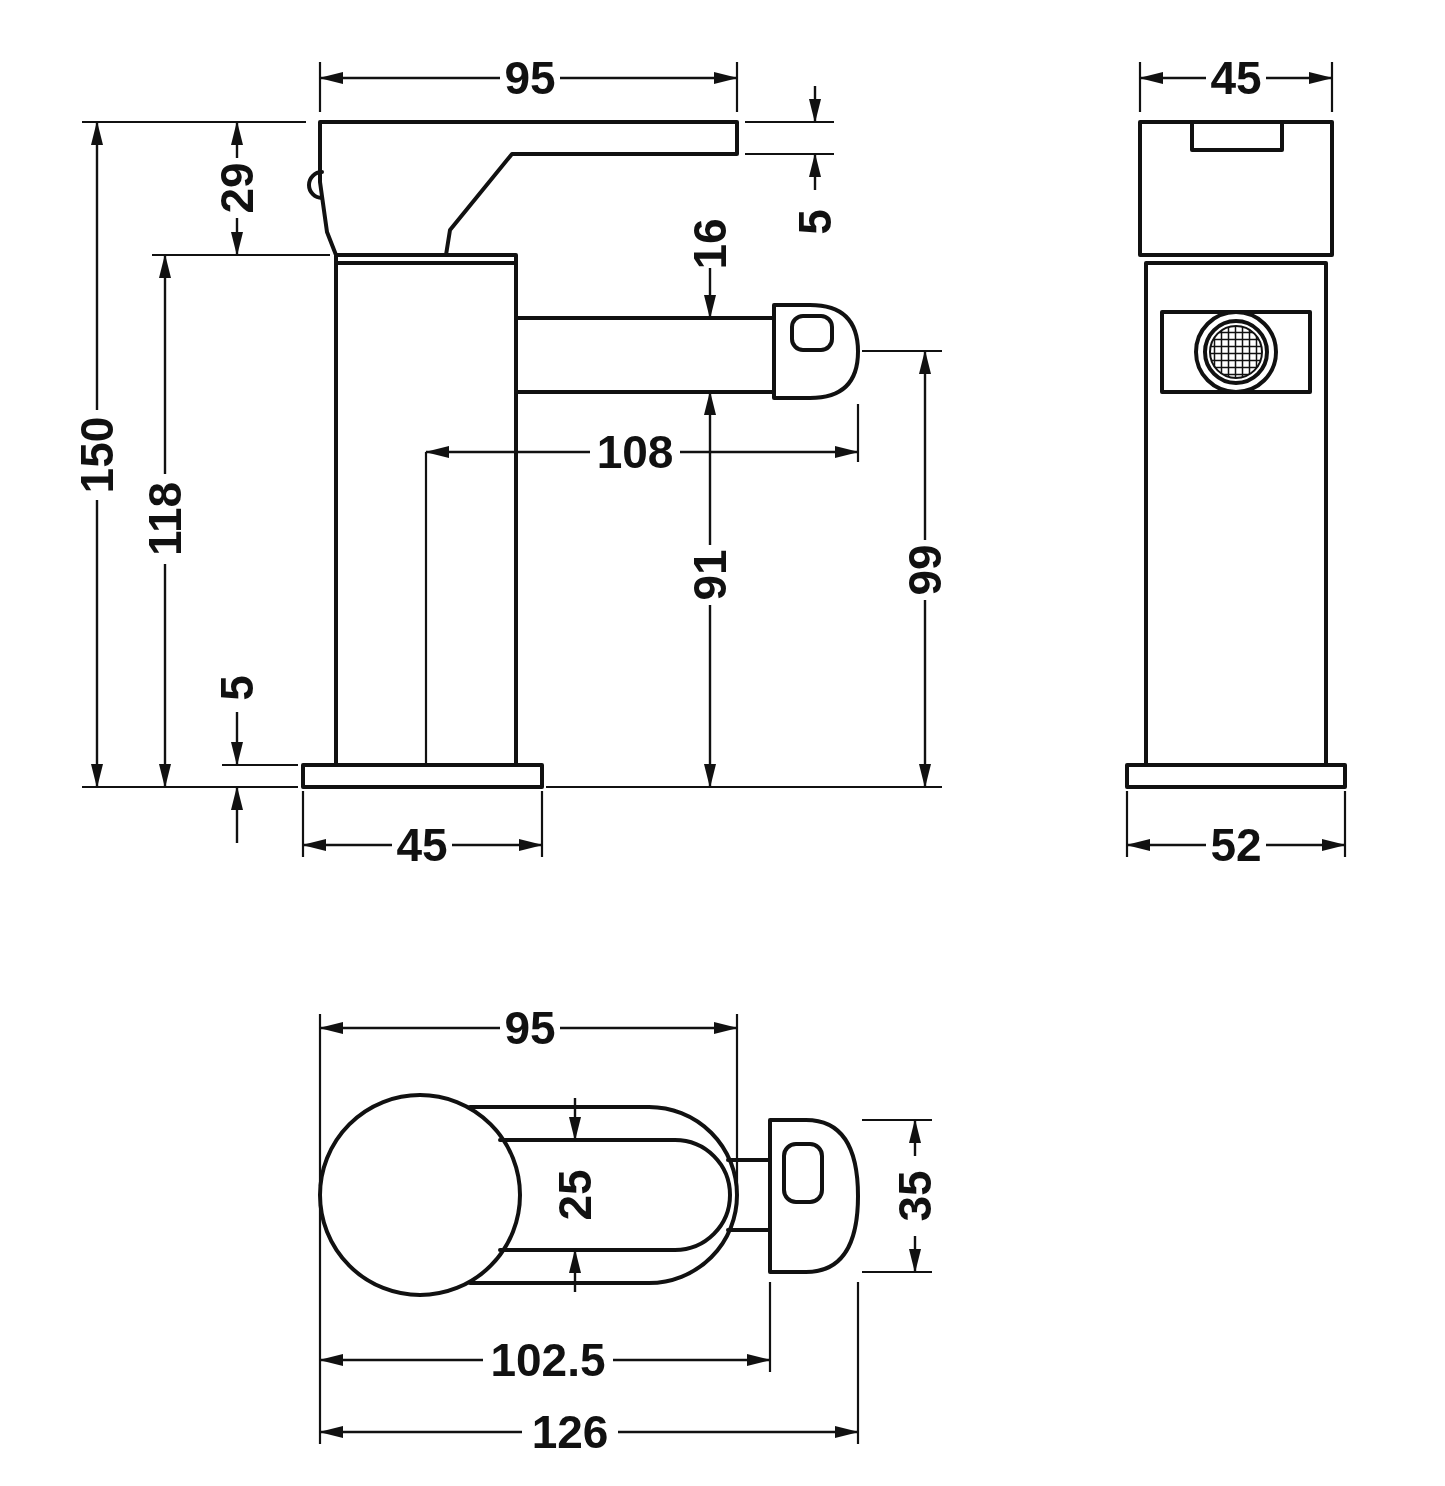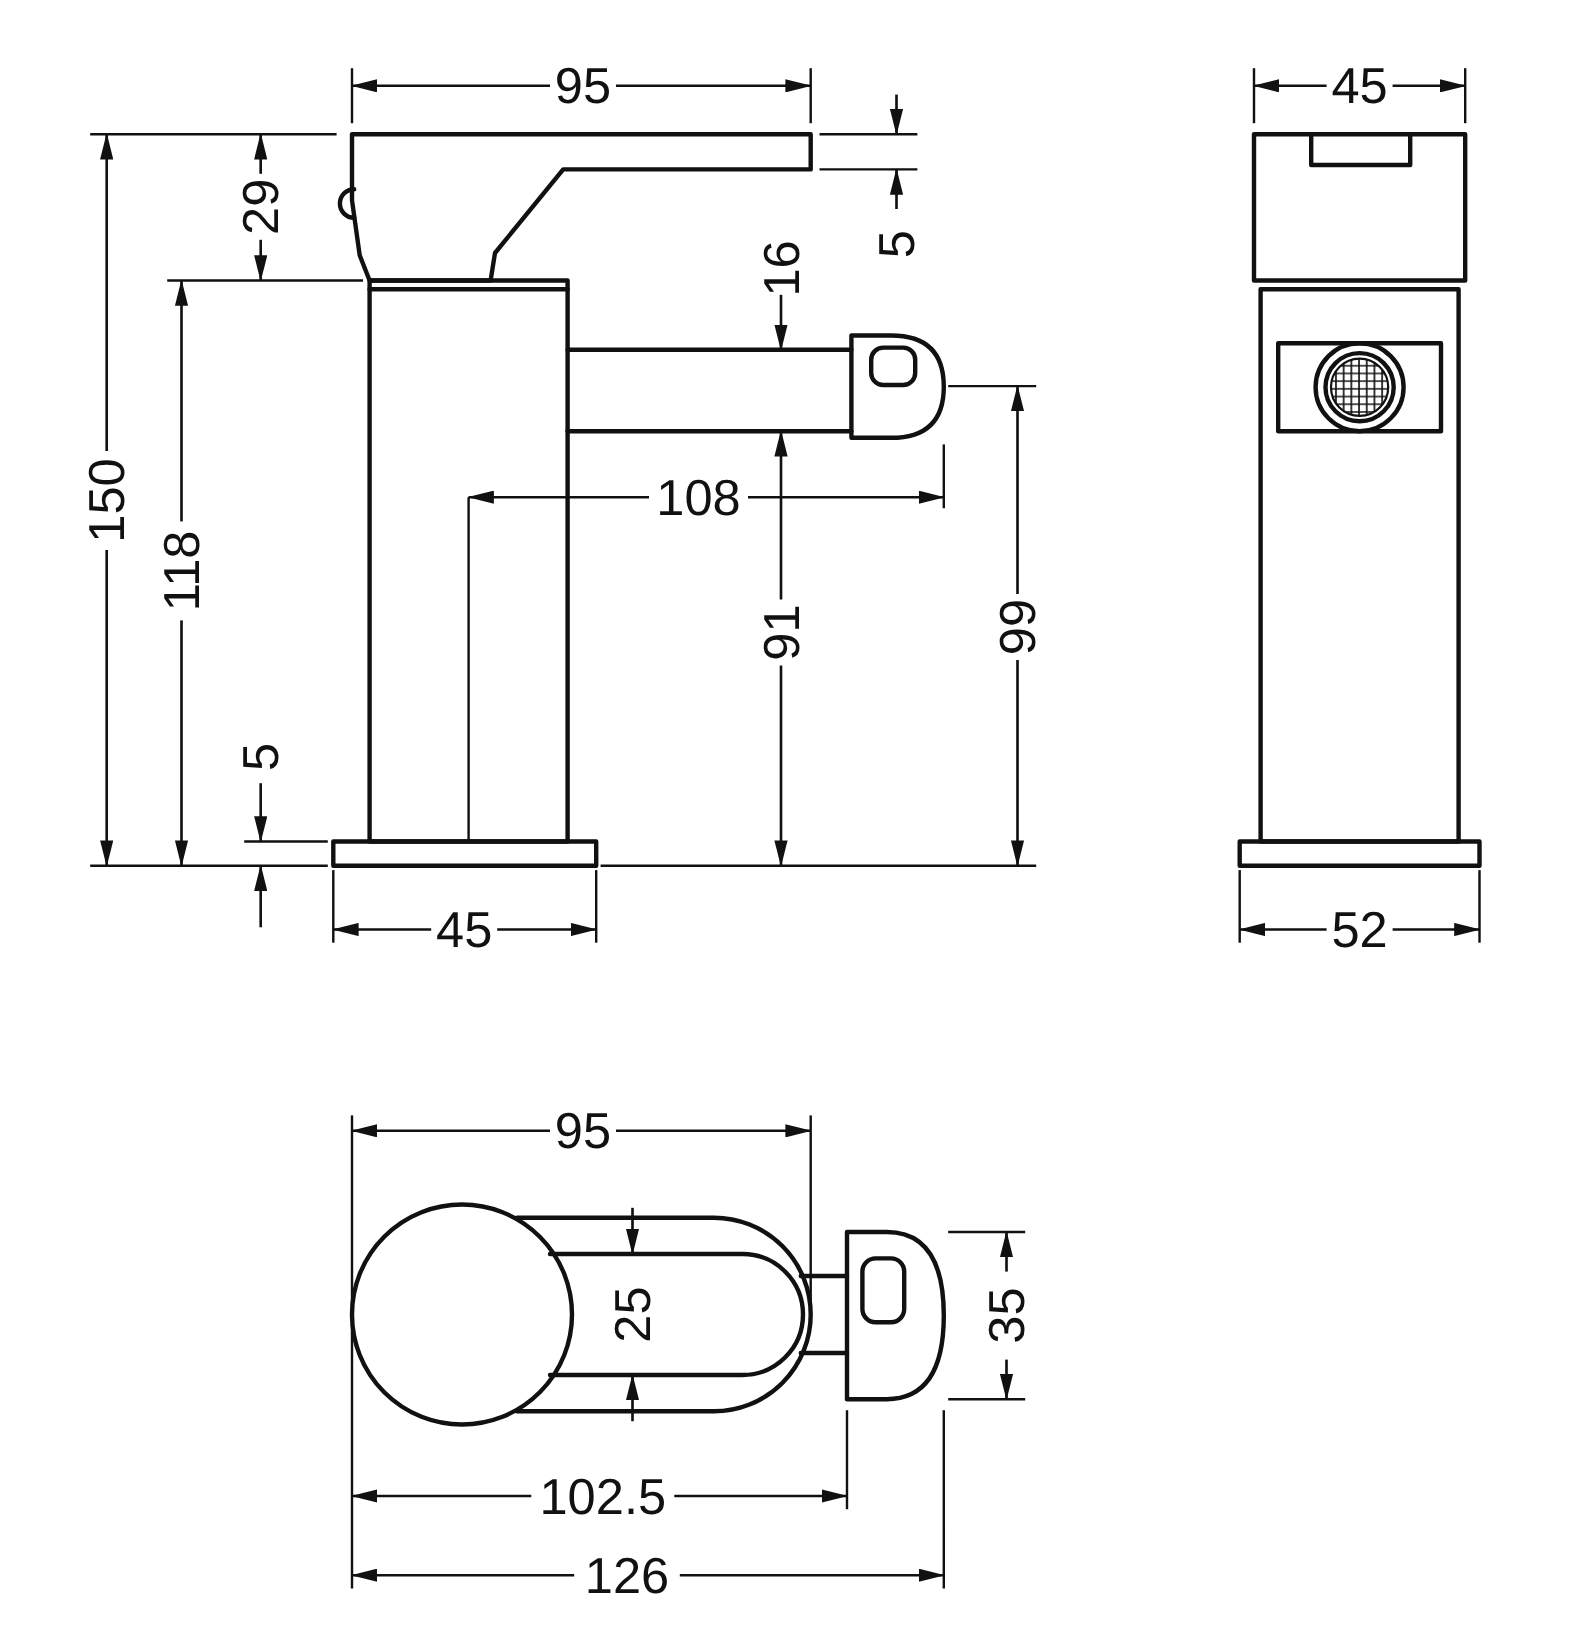--- a/index.html
+++ b/index.html
@@ -1,16 +1,16 @@
 <!DOCTYPE html>
 <html><head>
 <meta charset="utf-8">
 <style>
   html,body{margin:0;padding:0;background:#ffffff;}
-  .stage{width:1445px;height:1486px;background:#ffffff;position:relative;overflow:hidden;}
+  .stage{width:1445px;height:1486px;background:#ffffff;position:relative;overflow:hidden;font-weight:bold;}
   svg{display:block;}
   .obj{fill:none;stroke:#111111;stroke-width:4;stroke-linejoin:round;stroke-linecap:round;}
   .dim{fill:none;stroke:#111111;stroke-width:2.4;}
   .ext{fill:none;stroke:#111111;stroke-width:2.2;}
   .dtxt{font-family:"Liberation Sans",sans-serif;font-size:46px;fill:#111111;
         text-anchor:middle;dominant-baseline:central;}
 </style>
 </head>
 <body>
 

